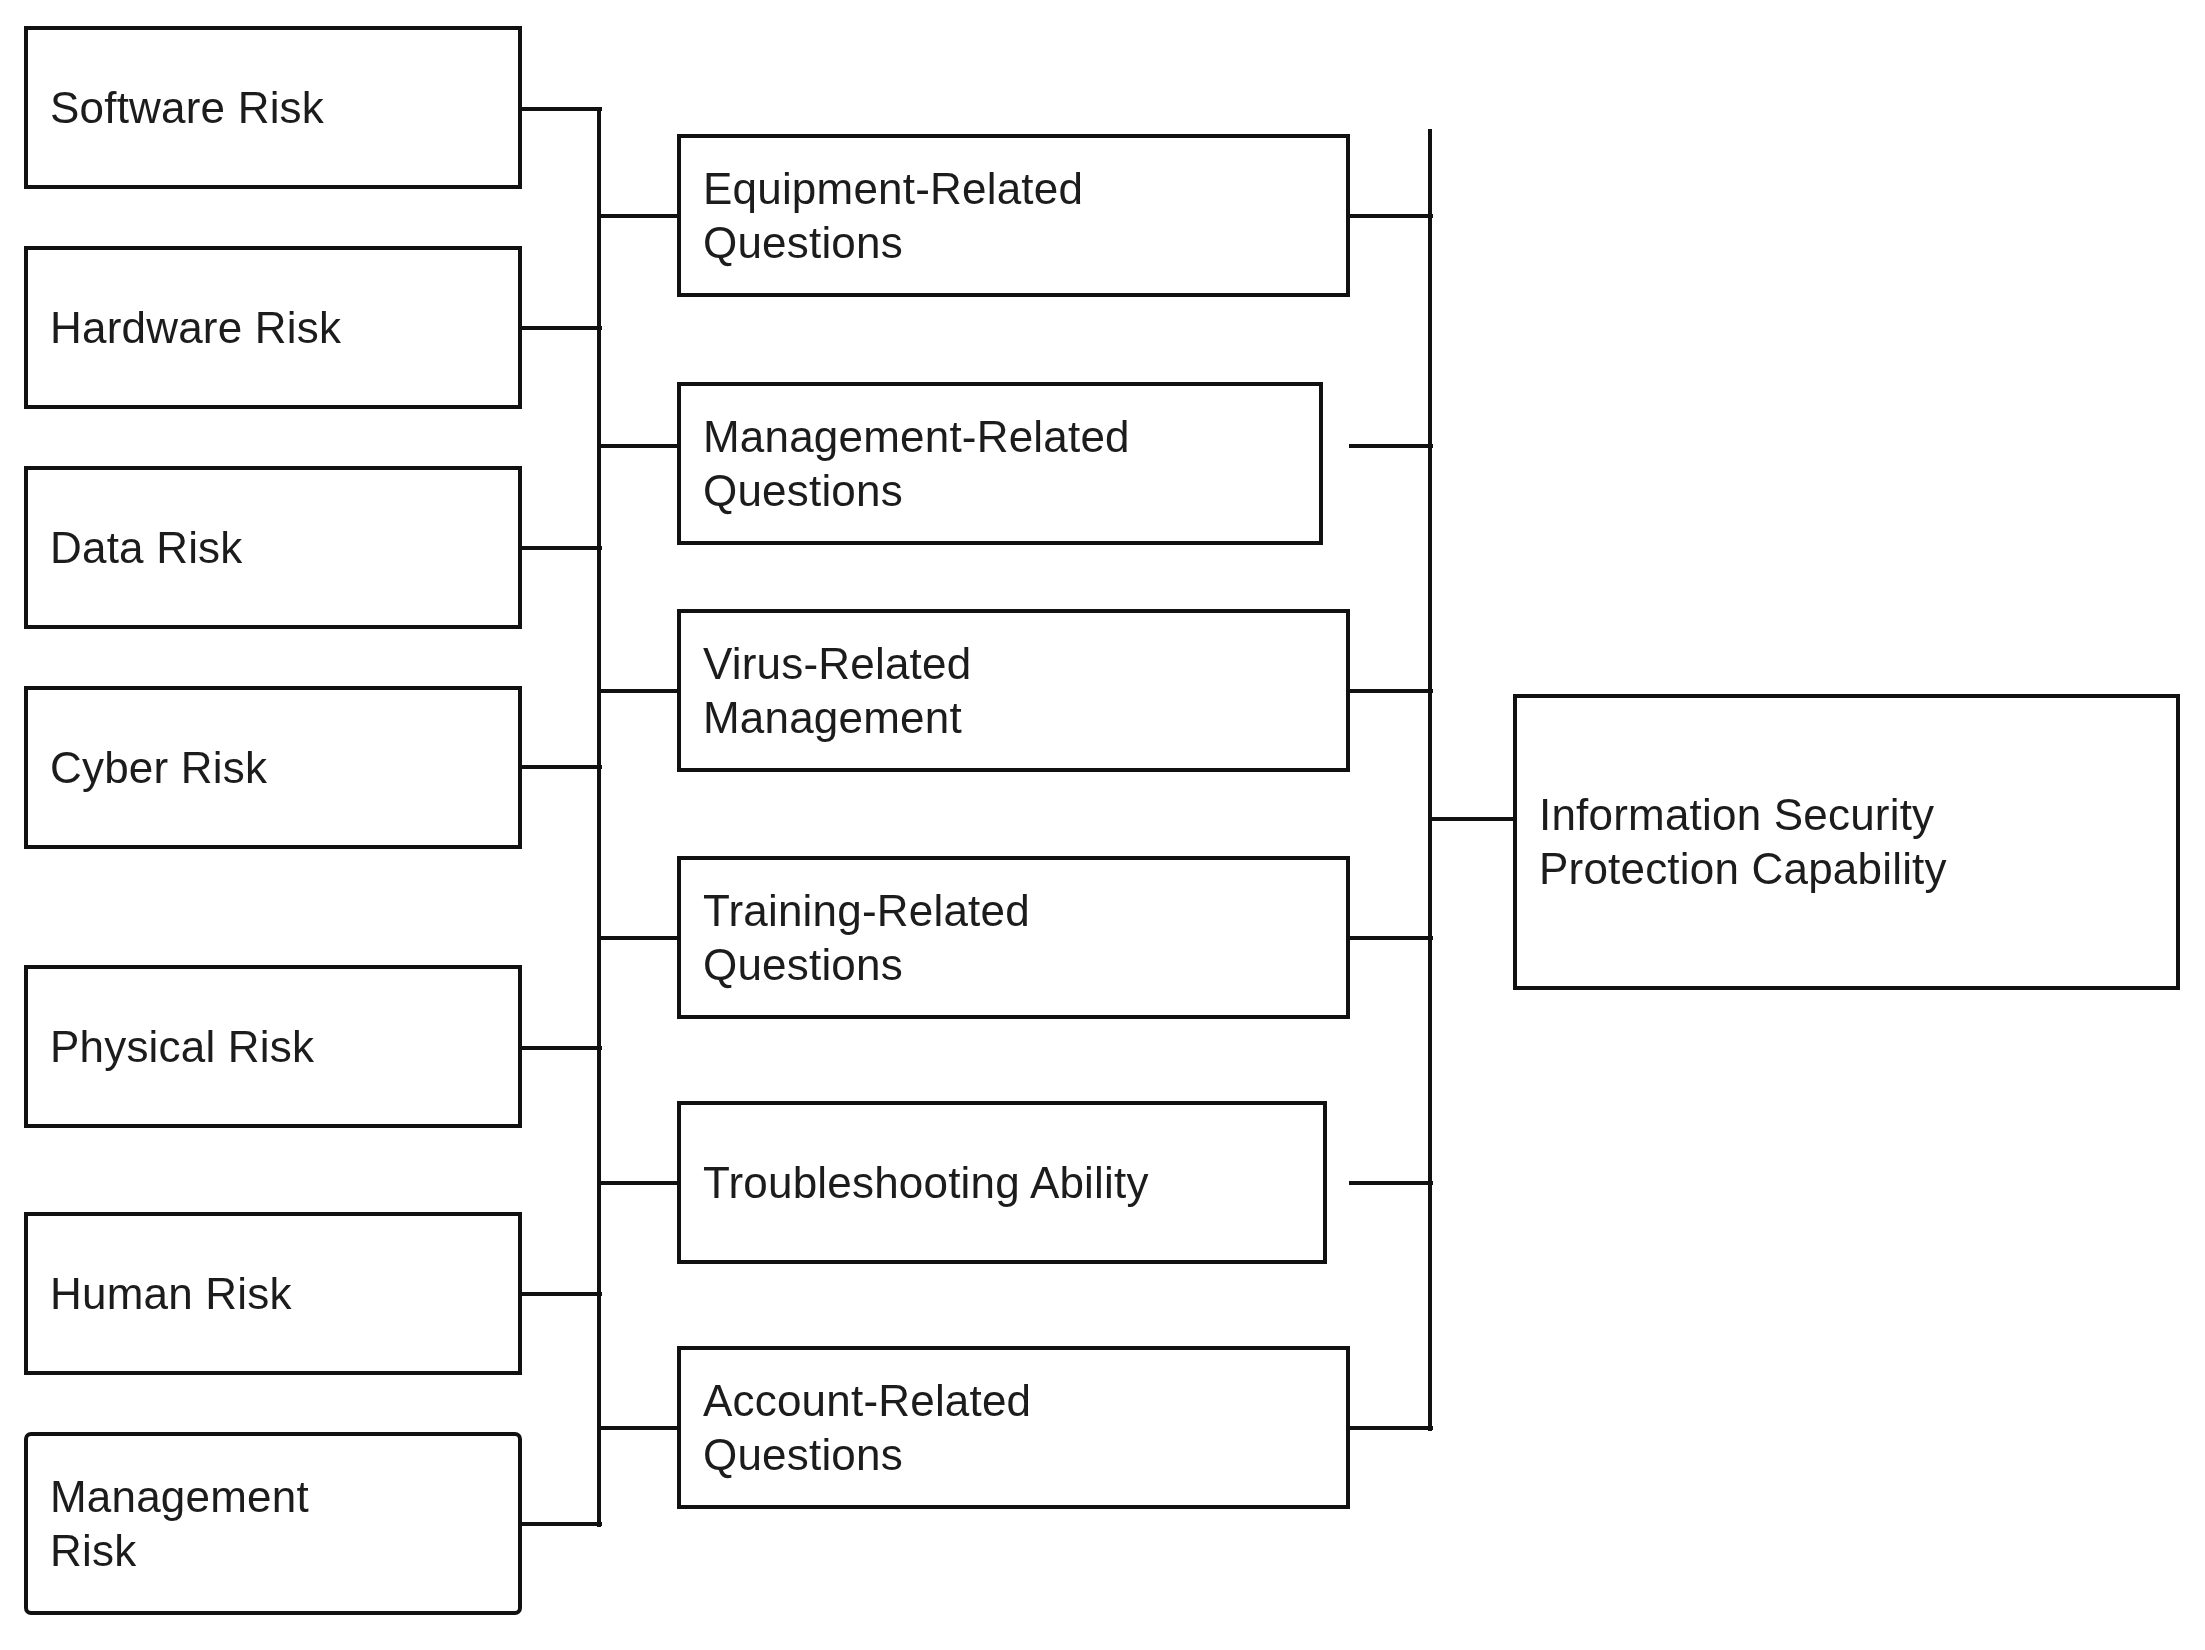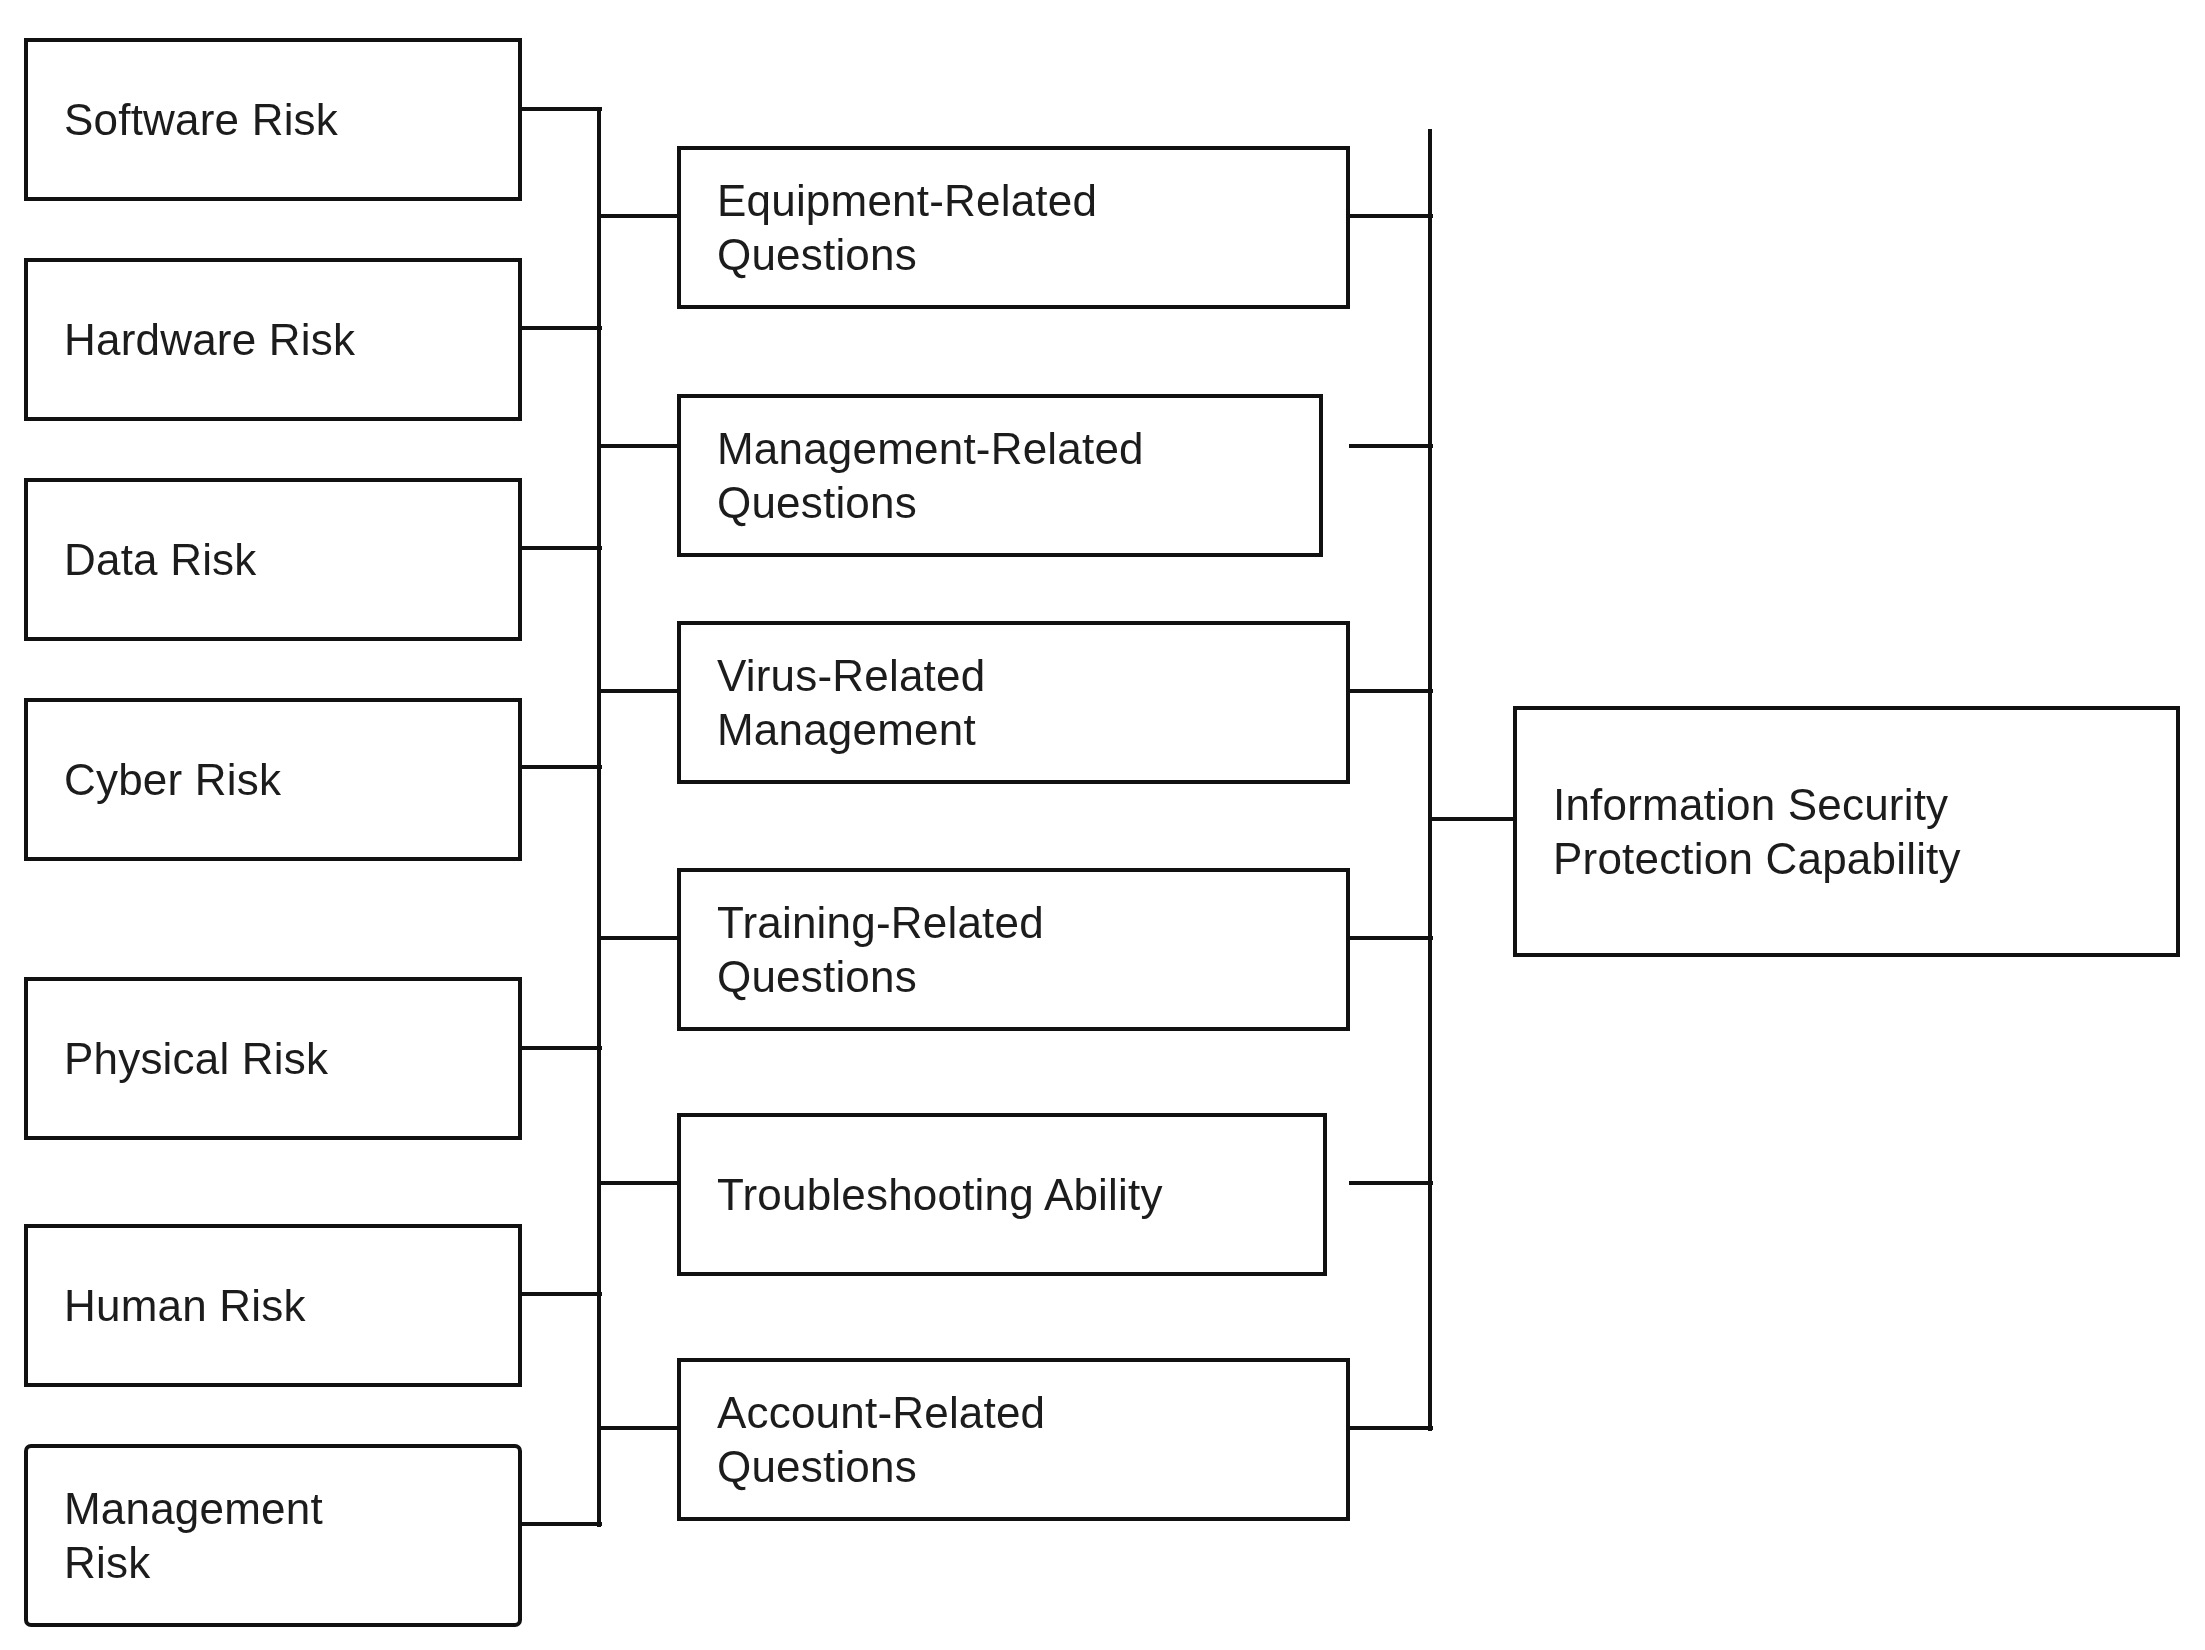--- a/index.html
+++ b/index.html
@@ -15,22 +15,21 @@
     font-family: "Liberation Sans", sans-serif;
     overflow: hidden;
   }
   .node {
     position: absolute;
     box-sizing: border-box;
     border: 4.3px solid #111111;
     background: #ffffff;
     display: flex;
     align-items: center;
-    padding: 0 36px;
-    margin-top: 12px;
+    padding: 0 22px;
   }
   .node .label {
     font-size: 44px;
     line-height: 1.22;
     color: #1c1c1c;
     letter-spacing: 0.2px;
     white-space: pre-line;
     font-weight: 400;
   }
   .node.center .label { font-size: 44px; }
@@ -88,21 +87,21 @@
 Questions</span>
   </div>
   <div class="node center" style="left:677px; top:1101px; width:650px; height:163px;">
     <span class="label">Troubleshooting Ability</span>
   </div>
   <div class="node center" style="left:677px; top:1346px; width:673px; height:163px;">
     <span class="label">Account-Related
 Questions</span>
   </div>
 
-  <div class="node goal" style="left:1513px; top:694px; width:667px; height:251px;">
+  <div class="node goal" style="left:1513px; top:694px; width:667px; height:296px;">
     <span class="label">Information Security
 Protection Capability</span>
   </div>
 
   <div class="edge h" style="left:520px; top:107px;  width:82px;"></div>
   <div class="edge h" style="left:520px; top:326px;  width:82px;"></div>
   <div class="edge h" style="left:520px; top:546px;  width:82px;"></div>
   <div class="edge h" style="left:520px; top:765px;  width:82px;"></div>
   <div class="edge h" style="left:520px; top:1046px; width:82px;"></div>
   <div class="edge h" style="left:520px; top:1292px; width:82px;"></div>

